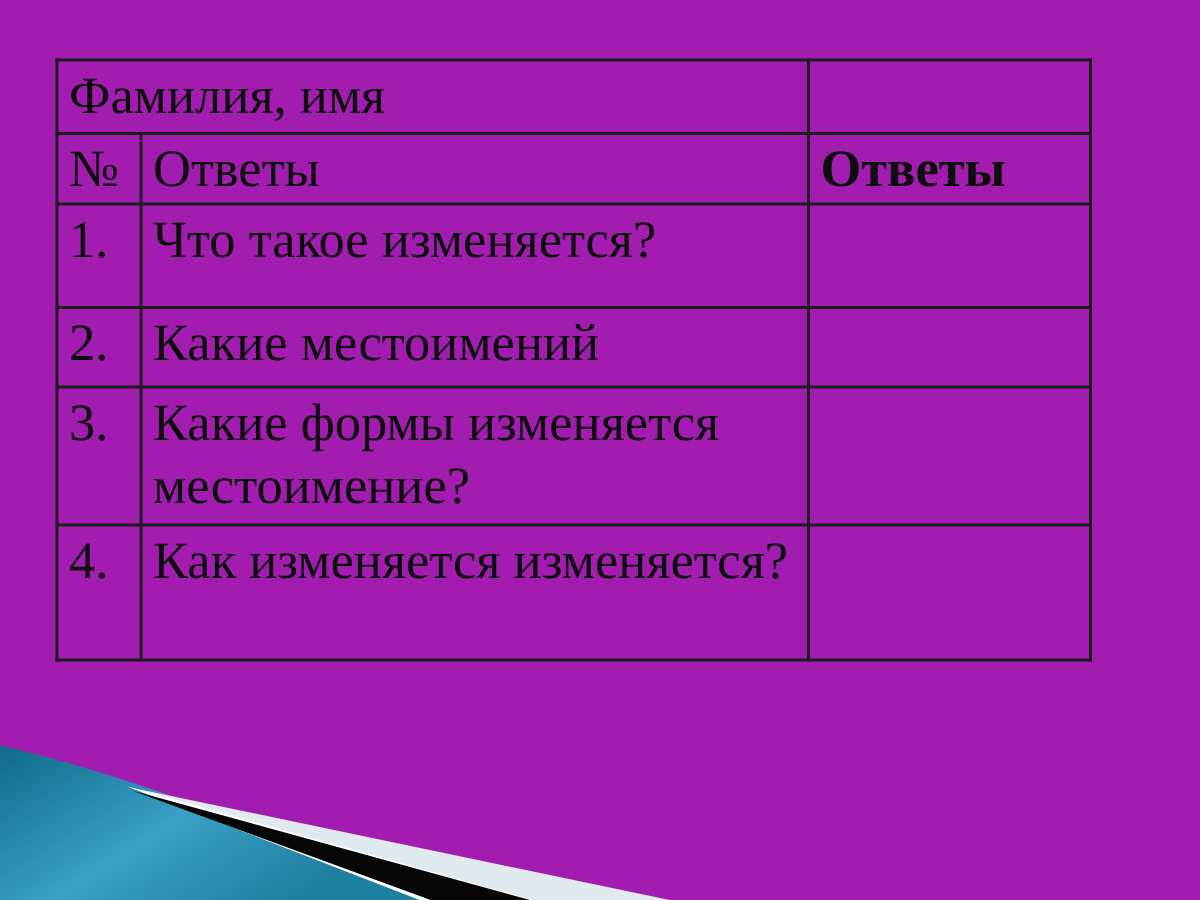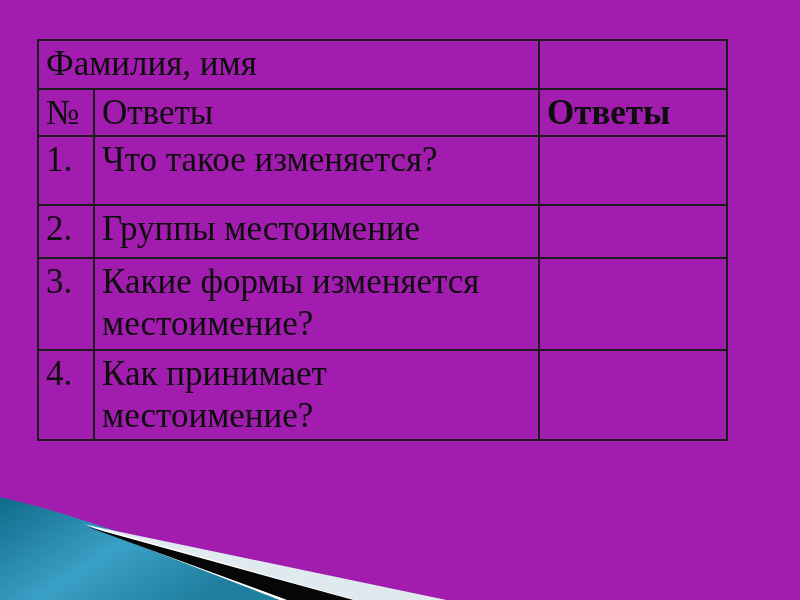--- a/index.html
+++ b/index.html
@@ -86,31 +86,31 @@
           <td>Ответы</td>
           <td class="col-ans">Ответы</td>
         </tr>
         <tr class="r3">
           <td class="col-num">1.</td>
           <td>Что такое изменяется?</td>
           <td class="col-ans"></td>
         </tr>
         <tr class="r4">
           <td class="col-num">2.</td>
-          <td>Группы местоимение</td>
+          <td>Какие местоимений</td>
           <td class="col-ans"></td>
         </tr>
         <tr class="r5">
           <td class="col-num">3.</td>
           <td>Какие формы изменяется местоимение?</td>
           <td class="col-ans"></td>
         </tr>
         <tr class="r6">
           <td class="col-num">4.</td>
-          <td>Как принимает местоимение?</td>
+          <td>Как изменяется изменяется?</td>
           <td class="col-ans"></td>
         </tr>
       </tbody>
     </table>
   </div>
 
   <svg class="swoosh" viewBox="0 0 800 600" aria-hidden="true">
     <defs>
       <linearGradient id="tealGrad" x1="0" y1="0" x2="0.95" y2="0.55">
         <stop offset="0" stop-color="#0f6a8a"></stop>

